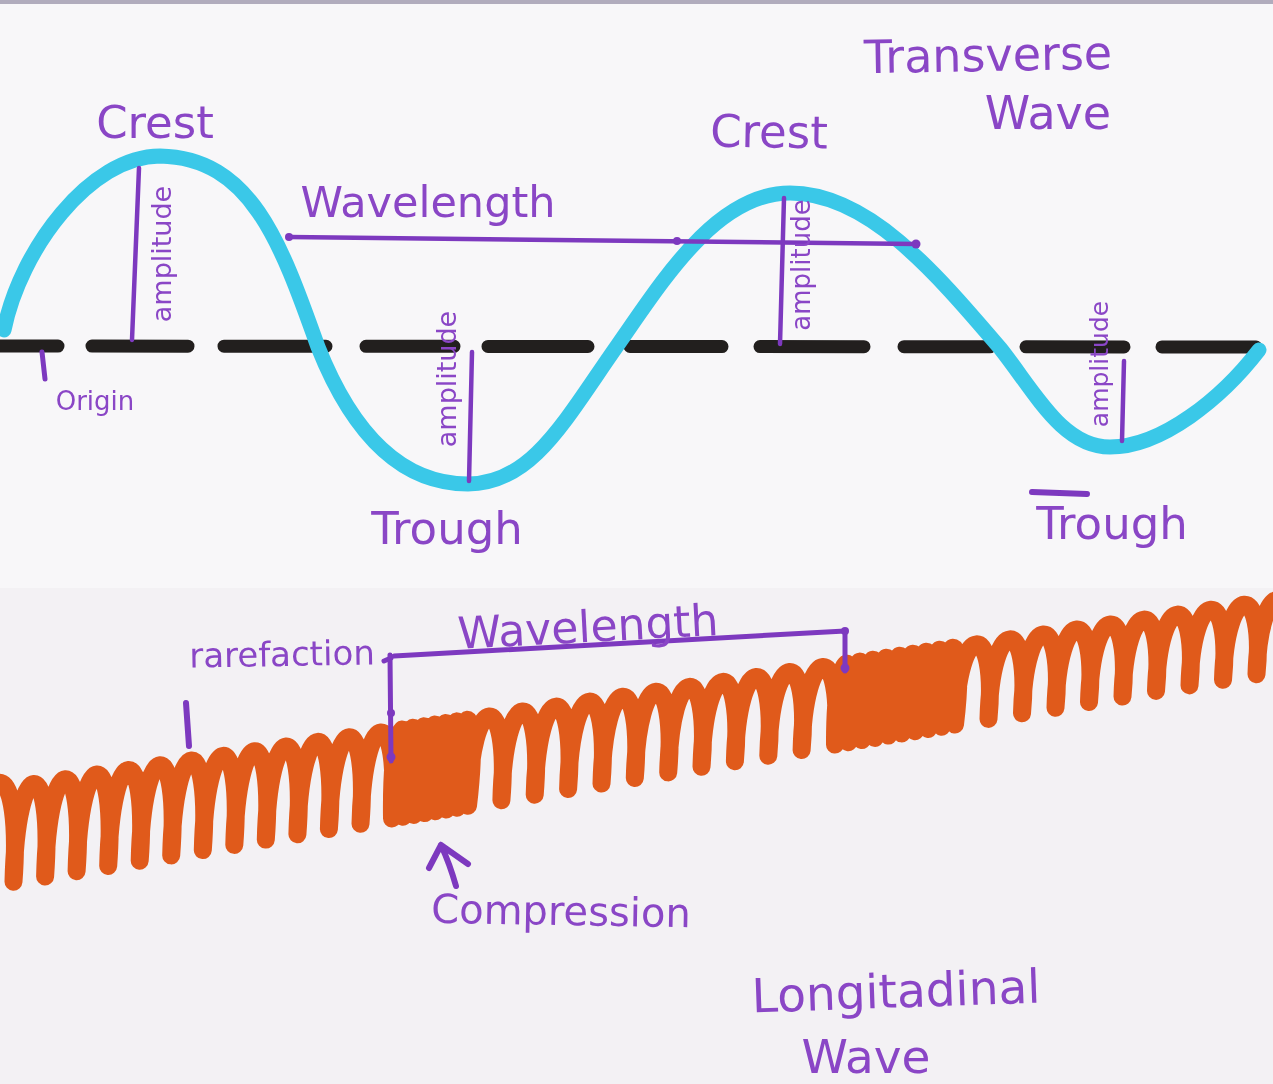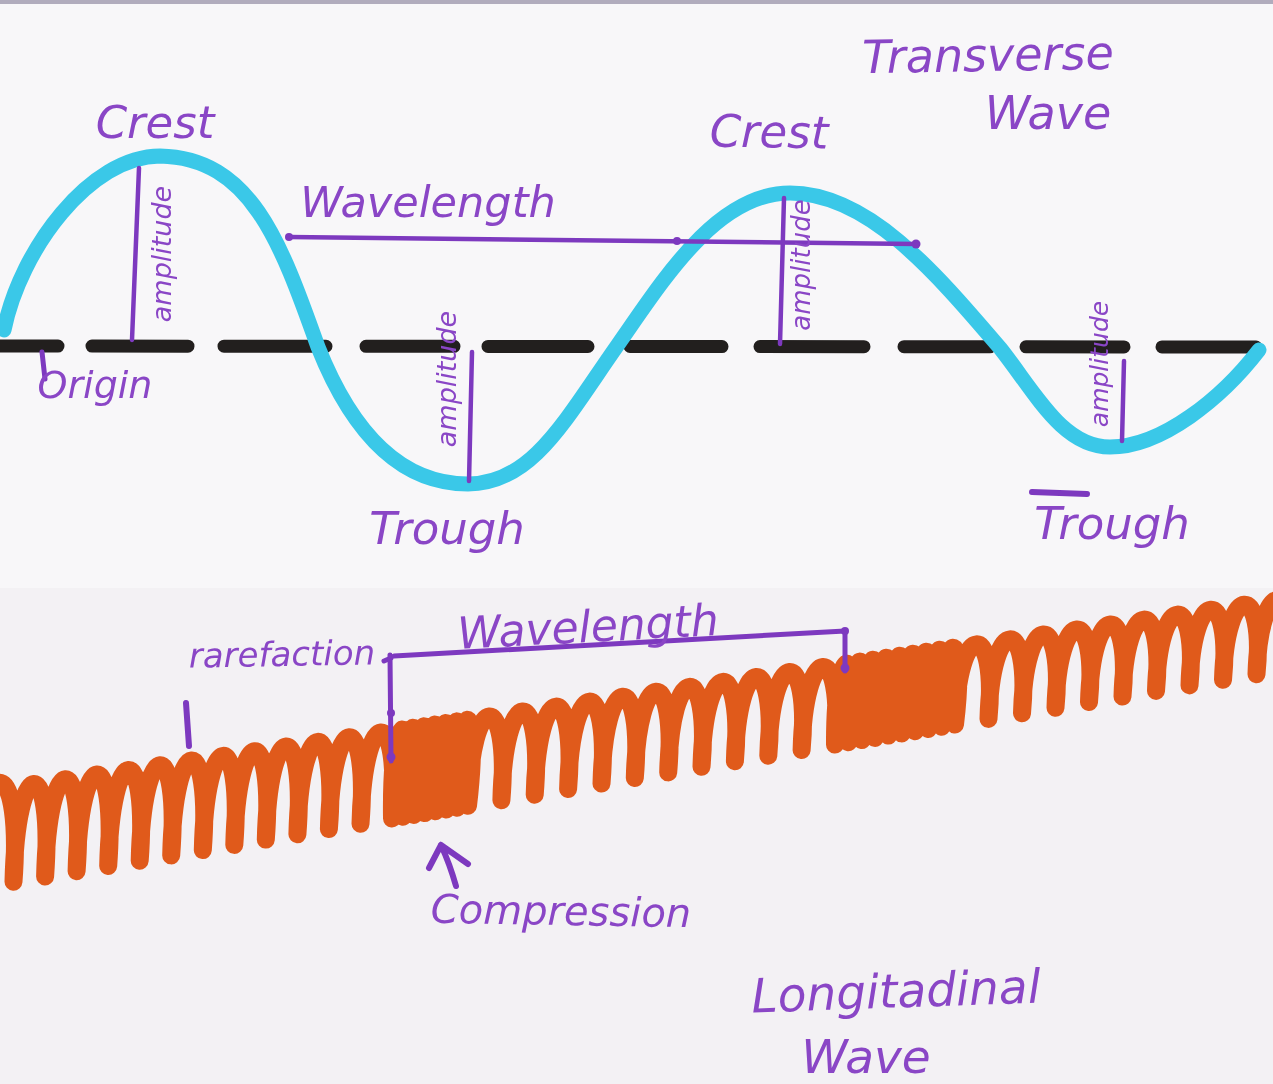--- a/index.html
+++ b/index.html
@@ -12,21 +12,20 @@
     --orange:#e05a1b;
     --edge:#a59fb3;
   }
   html,body{margin:0;padding:0;background:#e9e7ea;}
   #canvas{
     position:relative;
     width:1273px;height:1084px;
     background:var(--bg);
     overflow:hidden;
     font-family:"DejaVu Sans", sans-serif;
-    font-style:italic;
   }
   #lower-tone{
     position:absolute;left:0;top:588px;width:1273px;height:496px;
     background:var(--bg-lower);
   }
   #edge-strip{
     position:absolute;left:0;top:0;width:1273px;height:4px;
     background:var(--edge);opacity:.85;
   }
   svg.draw{position:absolute;left:0;top:0;}
@@ -95,21 +94,21 @@
   </svg>
 
   <div class="lbl" style="left:988px;top:55px;font-size:46px;transform:translate(-50%,-50%) rotate(-1deg);">Transverse</div>
   <div class="lbl" style="left:1048px;top:113px;font-size:46px;">Wave</div>
 
   <div class="lbl" style="left:155px;top:122px;font-size:45px;">Crest</div>
   <div class="lbl" style="left:769px;top:132px;font-size:45px;transform:translate(-50%,-50%) rotate(1deg);">Crest</div>
 
   <div class="lbl" style="left:428px;top:202px;font-size:43px;">Wavelength</div>
 
-  <div class="lbl" style="left:95px;top:385px;font-size:38px;">Origin</div>
+  <div class="lbl" style="left:95px;top:401px;font-size:26px;">Origin</div>
 
   <div class="lbl" style="left:447px;top:528px;font-size:45px;">Trough</div>
   <div class="lbl" style="left:1112px;top:523px;font-size:45px;">Trough</div>
 
   <div class="lbl vert" style="left:161px;top:254px;font-size:27px;transform:translate(-50%,-50%) rotate(-90deg);">amplitude</div>
   <div class="lbl vert" style="left:801px;top:265px;font-size:26px;transform:translate(-50%,-50%) rotate(-90deg);">amplitude</div>
   <div class="lbl vert" style="left:446px;top:379px;font-size:27px;transform:translate(-50%,-50%) rotate(-90deg);">amplitude</div>
   <div class="lbl vert" style="left:1099px;top:364px;font-size:25px;transform:translate(-50%,-50%) rotate(-90deg);">amplitude</div>
 
   <div class="lbl" style="left:282px;top:654px;font-size:34px;transform:translate(-50%,-50%) rotate(-1deg);">rarefaction</div>

